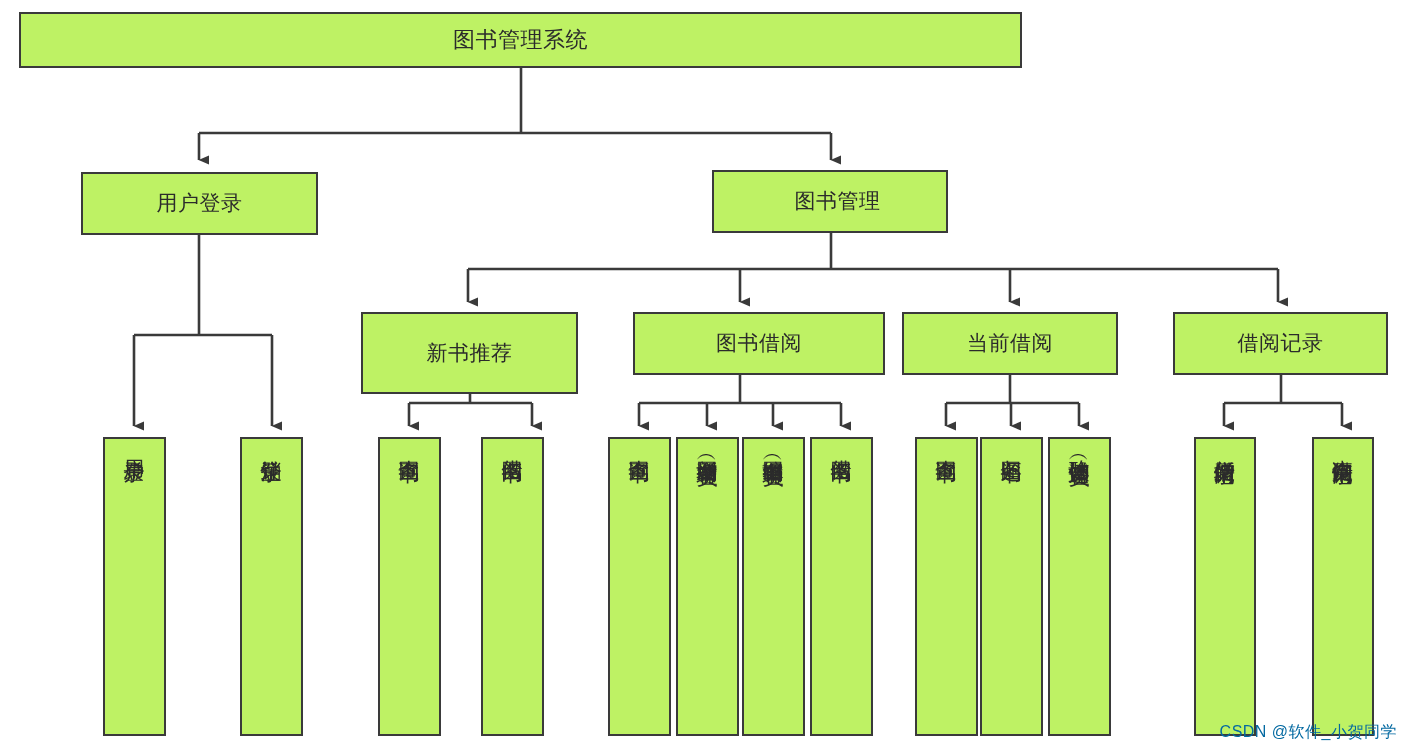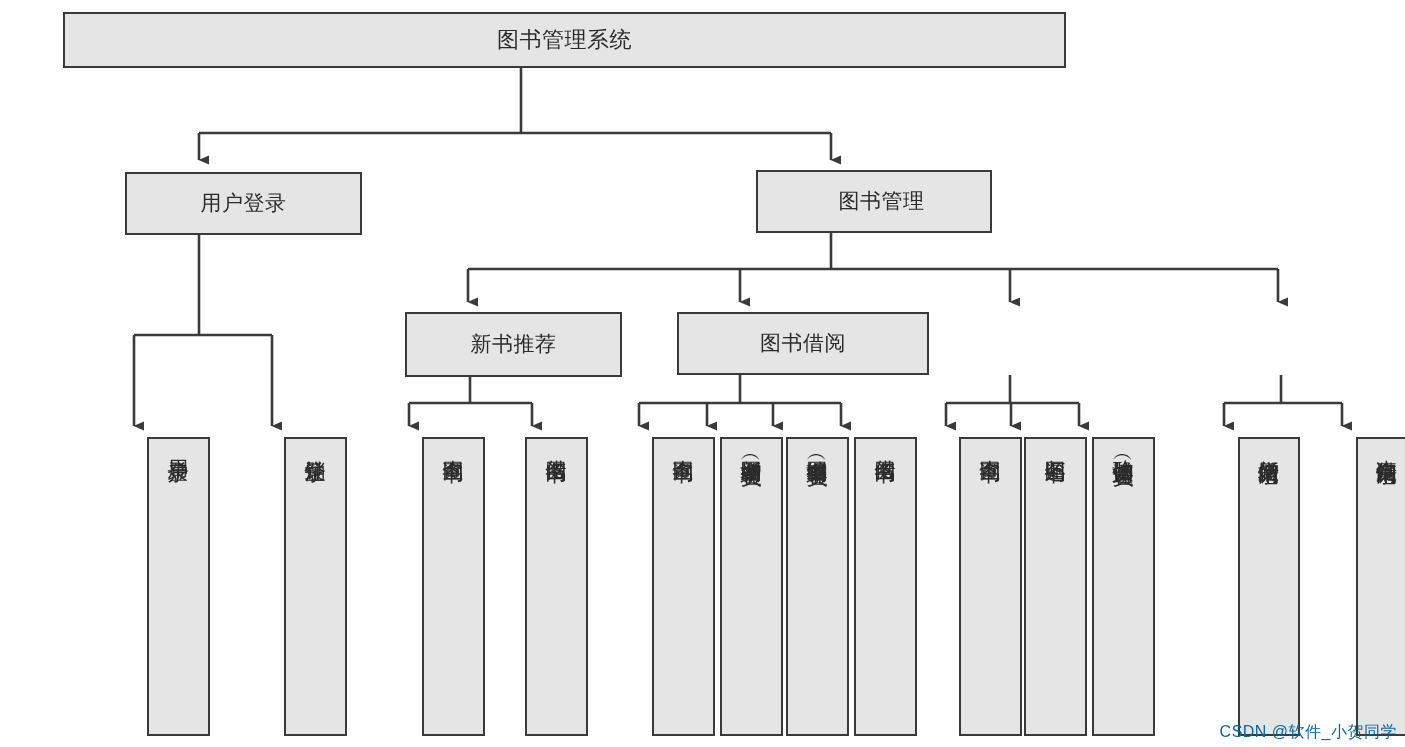--- a/index.html
+++ b/index.html
@@ -23,27 +23,26 @@
   #connectors {
     position: absolute;
     left: 0; top: 0;
     width: 1405px;
     height: 747px;
     pointer-events: none;
   }
   .node {
     position: absolute;
     box-sizing: border-box;
-    background: #e5e5e5;
+    background: #bef264;
     border: 2px solid #3a3a3a;
     display: flex;
     align-items: center;
     justify-content: center;
     color: #2b2b2b;
-    margin-left: 44px;
   }
   .node-label {
     display: block;
     text-align: center;
     line-height: 1.06;
     letter-spacing: 0.5px;
   }
   
   .node.horiz .node-label {
     font-size: 21px;
@@ -134,26 +133,32 @@
     <span class="node-label">图书管理系统</span>
   </div>
 
   <div class="node horiz" style="left:81px; top:172px; width:237px; height:63px;">
     <span class="node-label">用户登录</span>
   </div>
   <div class="node horiz" style="left:712px; top:170px; width:236px; height:63px;padding-left:15px;">
     <span class="node-label">图书管理</span>
   </div>
 
-  <div class="node horiz" style="left:361px; top:312px; width:217px; height:65px;">
+  <div class="node horiz" style="left:361px; top:312px; width:217px; height:82px;">
     <span class="node-label">新书推荐</span>
   </div>
   <div class="node horiz" style="left:633px; top:312px; width:252px; height:63px;">
     <span class="node-label">图书借阅</span>
   </div>
+  <div class="node horiz" style="left:902px; top:312px; width:216px; height:63px;">
+    <span class="node-label">当前借阅</span>
+  </div>
+  <div class="node horiz" style="left:1173px; top:312px; width:215px; height:63px;">
+    <span class="node-label">借阅记录</span>
+  </div>
 
   <div class="node vert" style="left:103px; top:437px; width:63px; height:299px;">
     <span class="node-label">用户登录</span>
   </div>
   <div class="node vert" style="left:240px; top:437px; width:63px; height:299px;">
     <span class="node-label">注销登录</span>
   </div>
 
   <div class="node vert" style="left:378px; top:437px; width:63px; height:299px;">
     <span class="node-label">查询图书</span>

